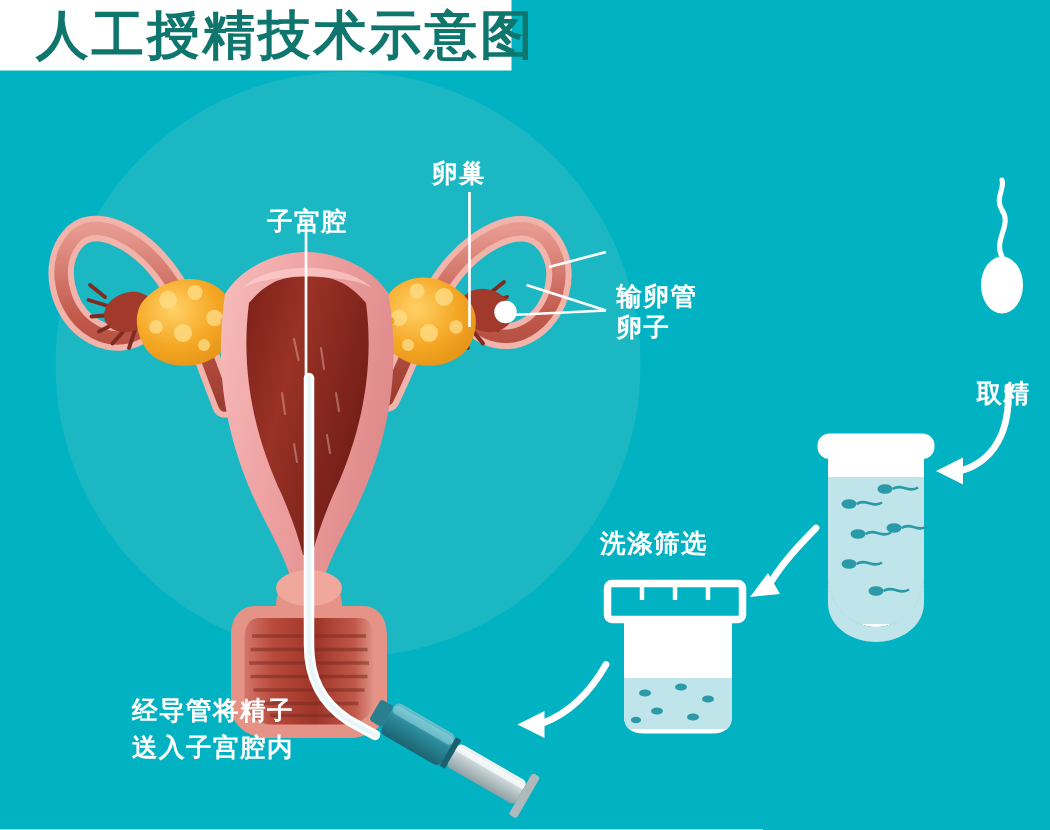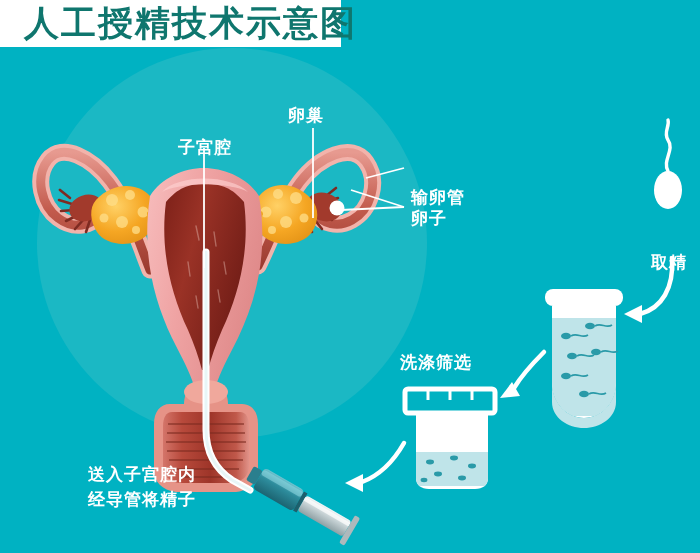--- a/index.html
+++ b/index.html
@@ -345,17 +345,17 @@
 
   <div class="lbl lbl-tube">输卵管</div>
 
   <div class="lbl lbl-egg">卵子</div>
 
   <div class="lbl lbl-collect">取精</div>
 
   <div class="lbl lbl-wash">洗涤筛选</div>
 
   <div class="lbl lbl-cath">
+    <div>经导管将精子</div>
     <div>送入子宫腔内</div>
-    <div>经导管将精子</div>
   </div>
 
 </div>
 
 </body></html>

